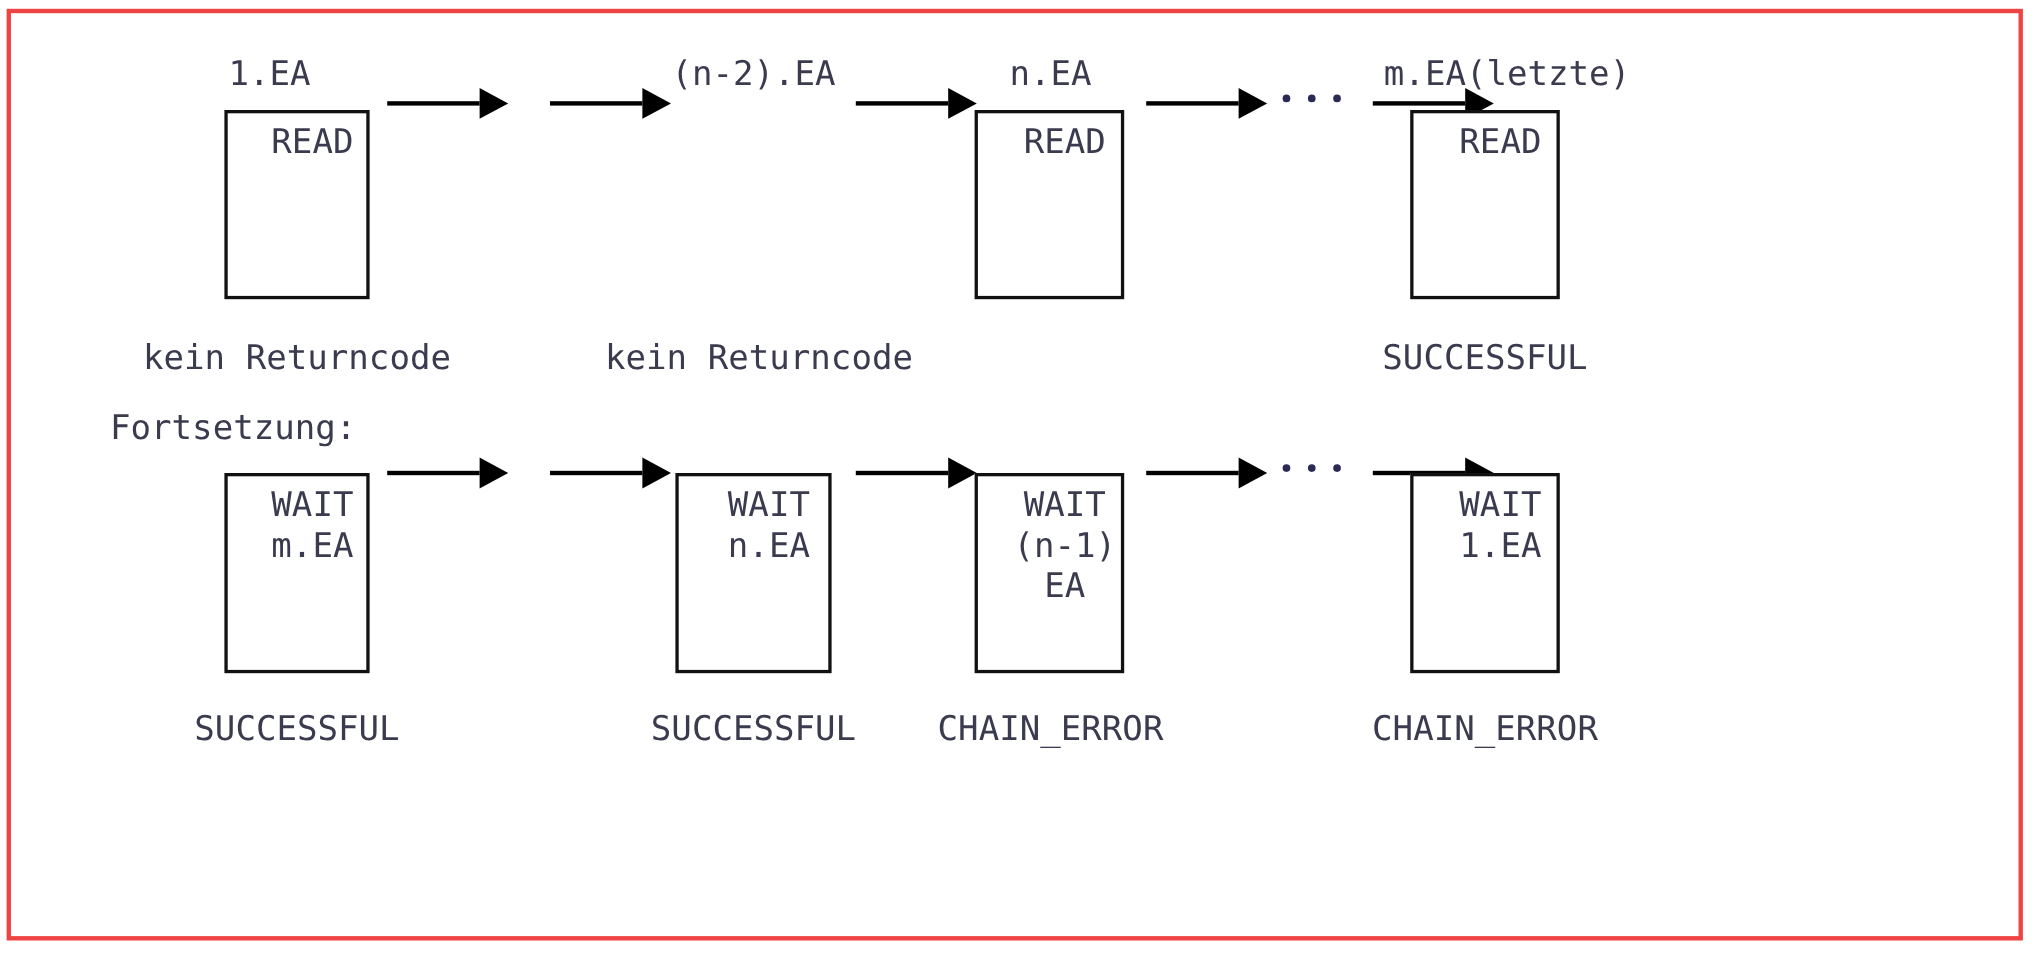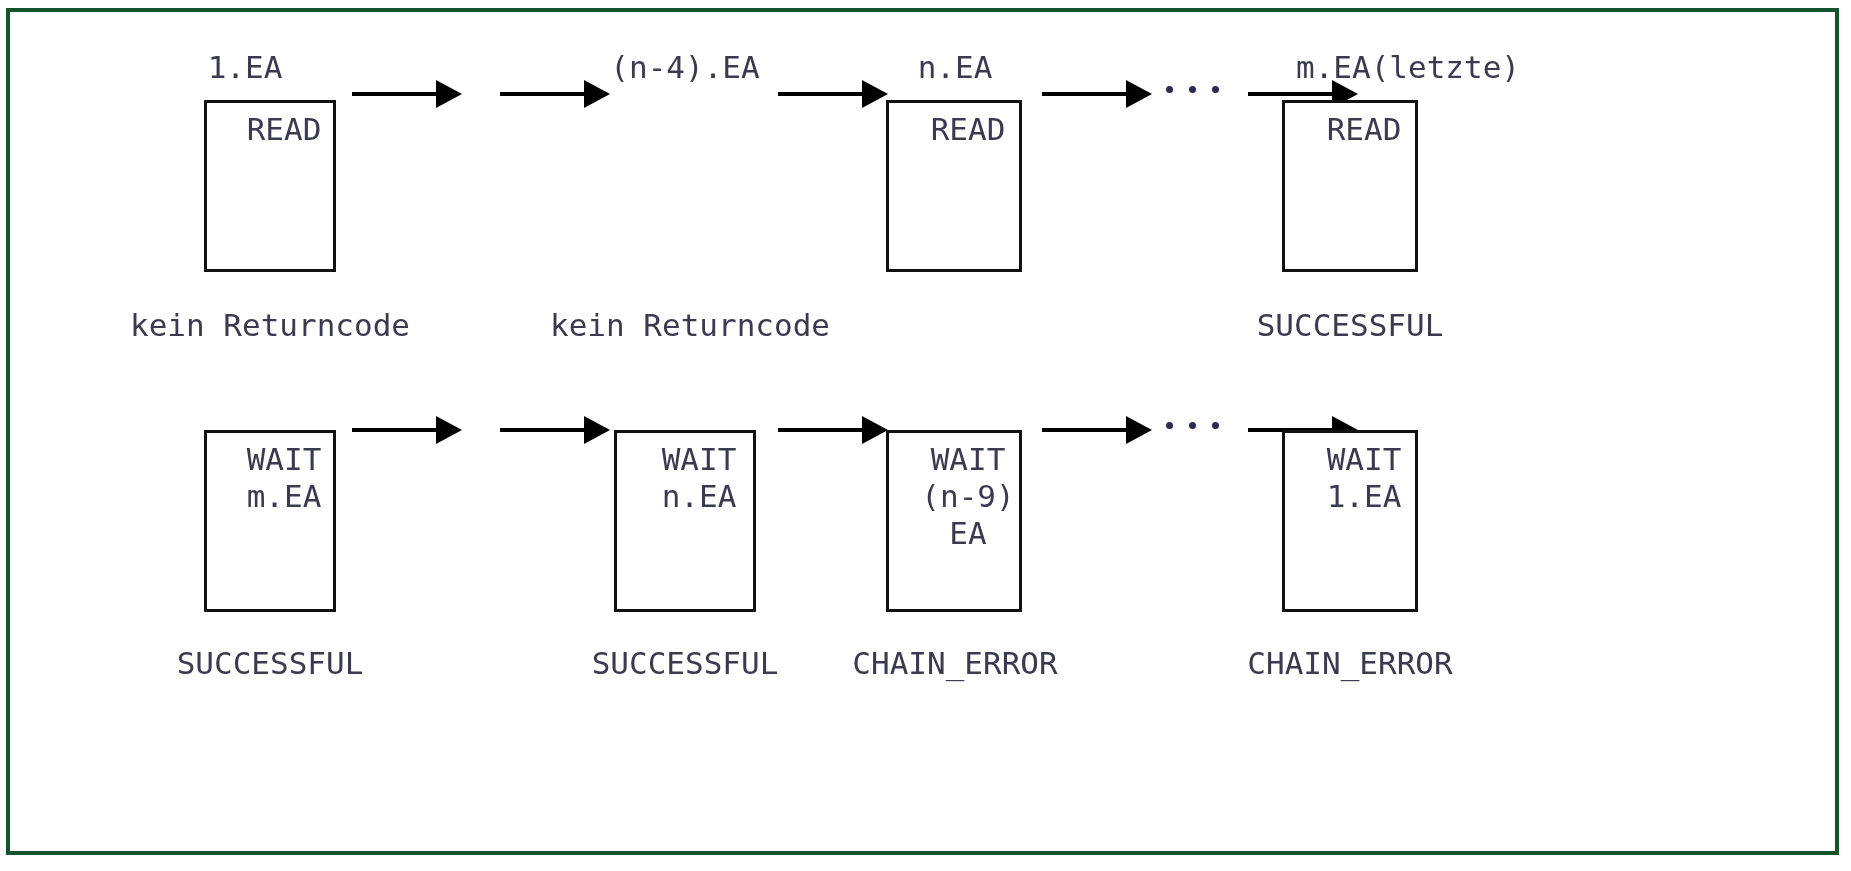--- a/index.html
+++ b/index.html
@@ -14,21 +14,21 @@
     background: #ffffff;
     font-family: "DejaVu Sans Mono", "Liberation Mono", monospace;
     overflow: hidden;
   }
   .frame {
     position: absolute;
     left: 6px;
     top: 8px;
     width: 1833px;
     height: 847px;
-    border: 4px solid #14532d;
+    border: 4px solid #ef4444;
     box-sizing: border-box;
     background: #ffffff;
   }
   
   .pbox {
     position: absolute;
     border: 3px solid #111111;
     box-sizing: border-box;
     background: #ffffff;
     text-align: center;
@@ -112,21 +112,21 @@
     <div class="arrow" style="left:342px; top:68px; width:110px;">
       <div class="shaft" style="width:84px;"></div>
       <div class="head" style="left:84px;"></div>
     </div>
 
     <div class="arrow" style="left:490px; top:68px; width:110px;">
       <div class="shaft" style="width:84px;"></div>
       <div class="head" style="left:84px;"></div>
     </div>
 
-    <div class="toplabel" style="left:565px; top:38px; width:220px;">(n-4).EA</div>
+    <div class="toplabel" style="left:565px; top:38px; width:220px;">(n-2).EA</div>
     <div class="caption" style="left:480px; top:296px; width:400px;">kein Returncode</div>
 
     <div class="arrow" style="left:768px; top:68px; width:110px;">
       <div class="shaft" style="width:84px;"></div>
       <div class="head" style="left:84px;"></div>
     </div>
 
     <div class="toplabel" style="left:850px; top:38px; width:190px;">n.EA</div>
     <div class="pbox" style="left:876px; top:88px; width:136px; height:172px;">
       <span class="ln">READ</span>
@@ -141,26 +141,27 @@
       <span></span>
       <span></span>
       <span></span>
     </div>
 
     <div class="arrow" style="left:1238px; top:68px; width:110px;">
       <div class="shaft" style="width:84px;"></div>
       <div class="head" style="left:84px;"></div>
     </div>
 
-    <div class="toplabel" style="left:1228px; top:38px; width:340px;">m.EA(letzte)</div>
+    <div class="toplabel" style="left:1190px; top:38px; width:340px;">m.EA(letzte)</div>
     <div class="pbox" style="left:1272px; top:88px; width:136px; height:172px;">
       <span class="ln">READ</span>
     </div>
     <div class="caption" style="left:1200px; top:296px; width:280px;">SUCCESSFUL</div>
 
+    <div class="section-label" style="left:90px; top:360px;">Fortsetzung:</div>
 
     <div class="pbox" style="left:194px; top:418px; width:132px; height:182px;">
       <span class="ln">WAIT</span>
       <span class="ln">m.EA</span>
     </div>
     <div class="caption" style="left:75px; top:634px; width:370px;">SUCCESSFUL</div>
 
     <div class="arrow" style="left:342px; top:404px; width:110px;">
       <div class="shaft" style="width:84px;"></div>
       <div class="head" style="left:84px;"></div>
@@ -176,21 +177,21 @@
     </div>
     <div class="caption" style="left:490px; top:634px; width:370px;">SUCCESSFUL</div>
 
     <div class="arrow" style="left:768px; top:404px; width:110px;">
       <div class="shaft" style="width:84px;"></div>
       <div class="head" style="left:84px;"></div>
     </div>
 
     <div class="pbox" style="left:876px; top:418px; width:136px; height:182px;">
       <span class="ln">WAIT</span>
-      <span class="ln">(n-9)</span>
+      <span class="ln">(n-1)</span>
       <span class="ln">EA</span>
     </div>
     <div class="caption" style="left:810px; top:634px; width:270px;">CHAIN_ERROR</div>
 
     <div class="arrow" style="left:1032px; top:404px; width:110px;">
       <div class="shaft" style="width:84px;"></div>
       <div class="head" style="left:84px;"></div>
     </div>
 
     <div class="dots" style="left:1156px; top:410px;">

